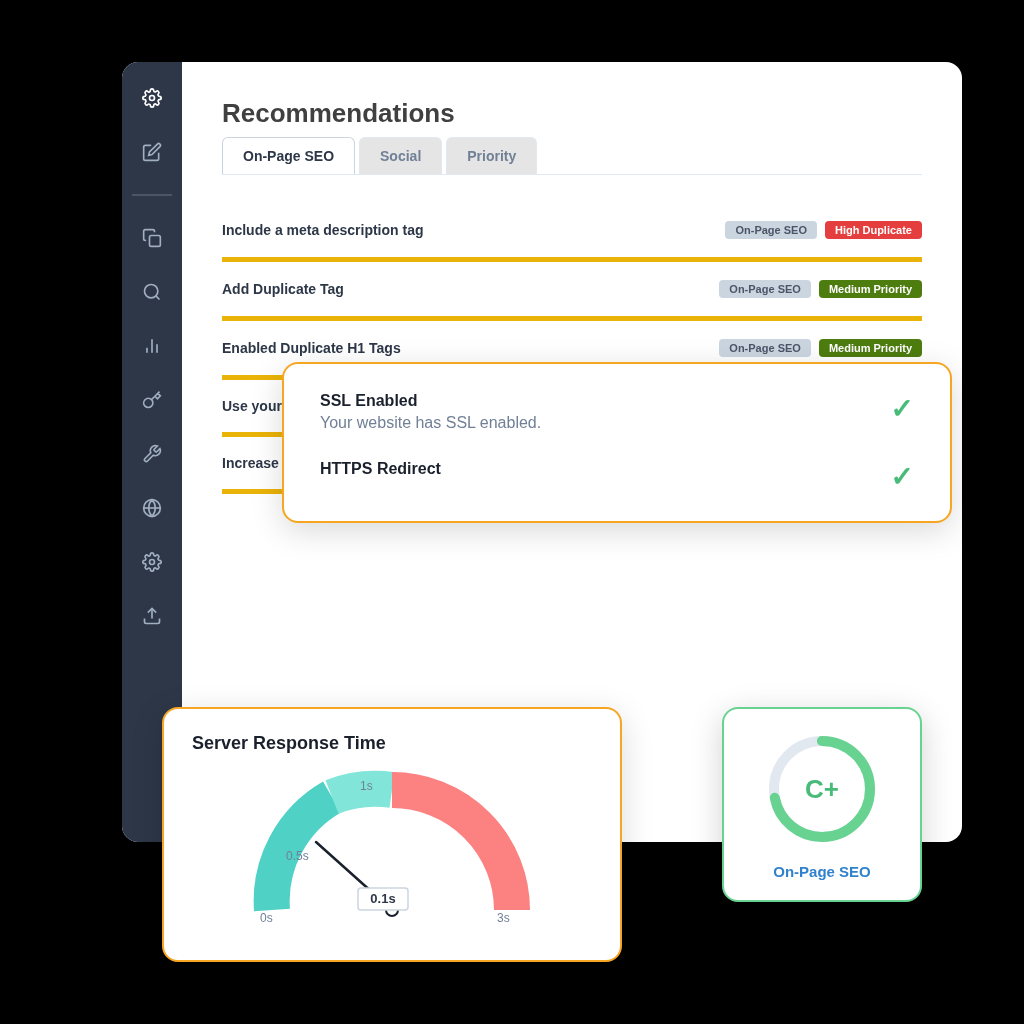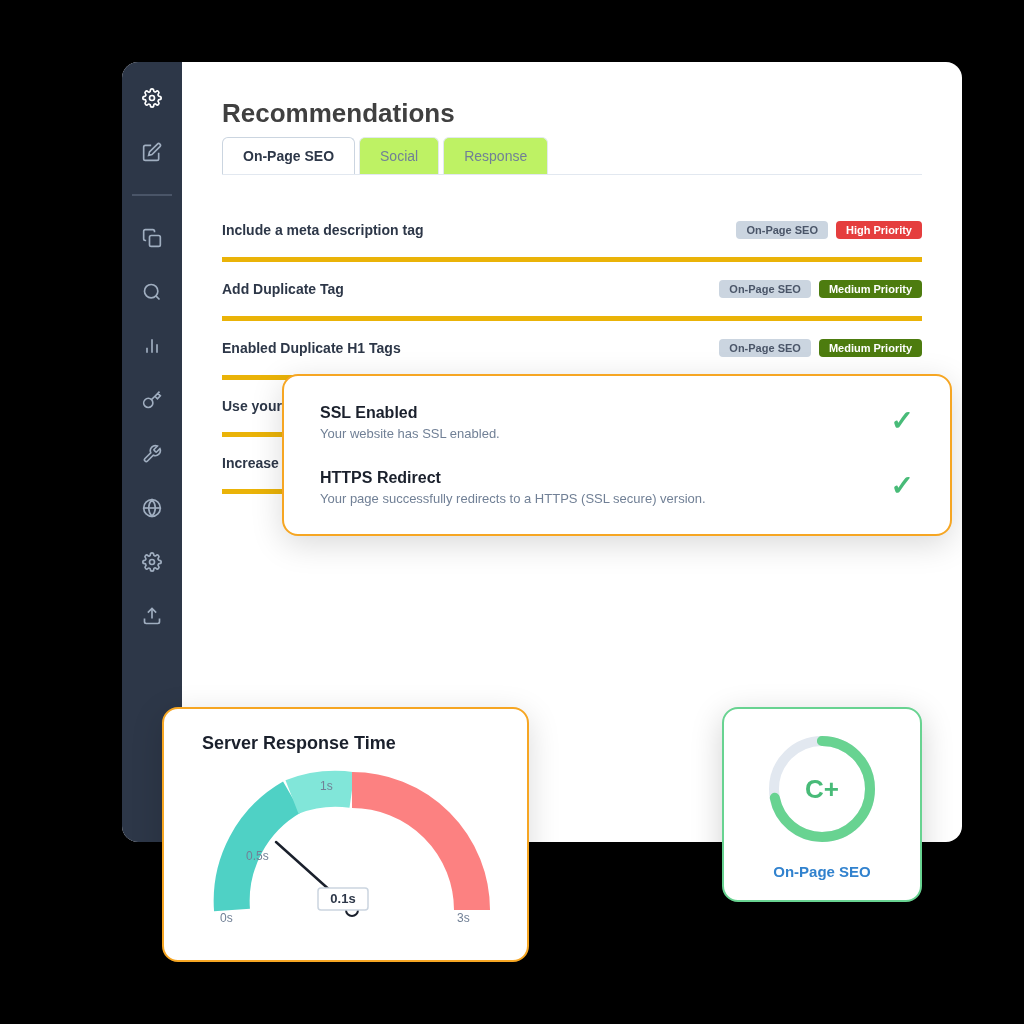--- a/index.html
+++ b/index.html
@@ -93,24 +93,24 @@
       margin-bottom: 28px;
       border-bottom: 1px solid #e2e8f0;
     }
     .tab {
       padding: 10px 20px;
       font-size: 14px;
       color: #718096;
       cursor: pointer;
       border: 1px solid #e2e8f0;
       border-bottom: none;
-      background: #bef264;
+      background: #e5e5e5;
       border-radius: 6px 6px 0 0;
       margin-right: 4px;
-      font-weight: 400;
+      font-weight: 700;
     }
     .tab.active {
       color: #2d3748;
       font-weight: 600;
       background: #fff;
       border-color: #cbd5e0;
     }
 
     
     .rec-row {
@@ -145,21 +145,21 @@
       color: #fff;
     }
     .badge-medium {
       background: #4d7c0f;
       color: #fff;
     }
 
     
     .ssl-card {
       position: absolute;
-      top: 312px;
+      top: 300px;
       left: 220px;
       right: 10px;
       background: #fff;
       border-radius: 16px;
       border: 2.5px solid #f6a623;
       box-shadow: 0 8px 32px rgba(0,0,0,0.15);
       padding: 28px 36px;
       z-index: 10;
     }
     .ssl-item {
@@ -172,42 +172,42 @@
       margin-bottom: 0;
       margin-top: 28px;
     }
     .ssl-text h3 {
       font-size: 16px;
       font-weight: 700;
       color: #1a202c;
       margin-bottom: 4px;
     }
     .ssl-text p {
-      font-size: 13px;
+      font-size: 16px;
       color: #718096;
     }
     .check-icon {
       color: #48bb78;
       font-size: 28px;
       font-weight: 700;
       margin-left: 20px;
       flex-shrink: 0;
     }
 
     
     .server-card {
       position: absolute;
       bottom: 0;
       left: 100px;
-      width: 367px;
+      width: 460px;
       background: #fff;
       border-radius: 16px;
       border: 2.5px solid #f6a623;
       box-shadow: 0 8px 32px rgba(0,0,0,0.15);
-      padding: 24px 38px 30px;
+      padding: 24px 28px 30px;
       z-index: 9;
     }
     .server-title {
       font-size: 18px;
       font-weight: 700;
       color: #1a202c;
       margin-bottom: 16px;
     }
 
     
@@ -336,28 +336,28 @@
         </svg>
       </div>
     </div>
 
     <div class="content-area">
       <h1 class="page-title">Recommendations</h1>
 
       <div class="tabs">
         <div class="tab active">On-Page SEO</div>
         <div class="tab">Social</div>
-        <div class="tab">Response</div>
+        <div class="tab">Priority</div>
       </div>
 
       <div class="rec-row">
         <span class="rec-label">Include a meta description tag</span>
         <div class="rec-badges">
           <span class="badge badge-seo">On-Page SEO</span>
-          <span class="badge badge-high">High Priority</span>
+          <span class="badge badge-high">High Duplicate</span>
         </div>
       </div>
       <div class="rec-row">
         <span class="rec-label">Add Duplicate Tag</span>
         <div class="rec-badges">
           <span class="badge badge-seo">On-Page SEO</span>
           <span class="badge badge-medium">Medium Priority</span>
         </div>
       </div>
       <div class="rec-row">
@@ -380,21 +380,20 @@
     <div class="ssl-item">
       <div class="ssl-text">
         <h3>SSL Enabled</h3>
         <p>Your website has SSL enabled.</p>
       </div>
       <div class="check-icon">✓</div>
     </div>
     <div class="ssl-item">
       <div class="ssl-text">
         <h3>HTTPS Redirect</h3>
-        <p>Your page successfully redirects to a HTTPS (SSL secure) version.</p>
       </div>
       <div class="check-icon">✓</div>
     </div>
   </div>
 
   <div class="server-card">
     <div class="server-title">Server Response Time</div>
     <div class="gauge-container">
       <svg class="gauge-svg" viewBox="0 0 300 160">
 

